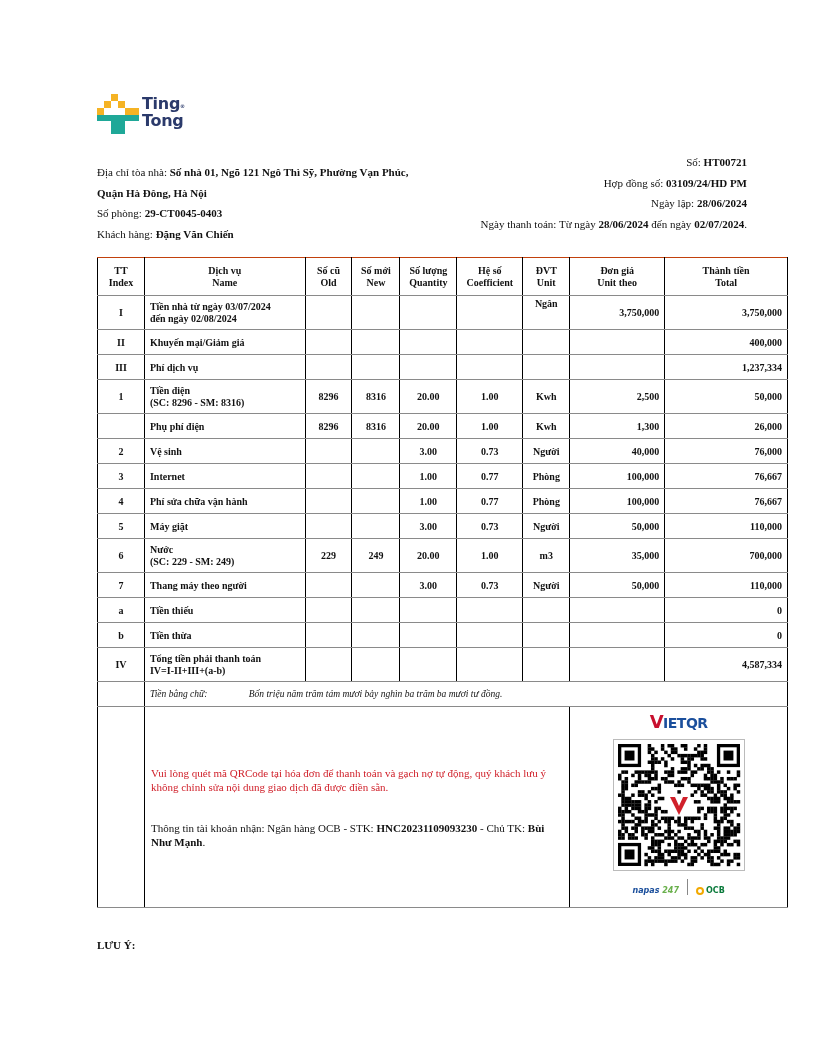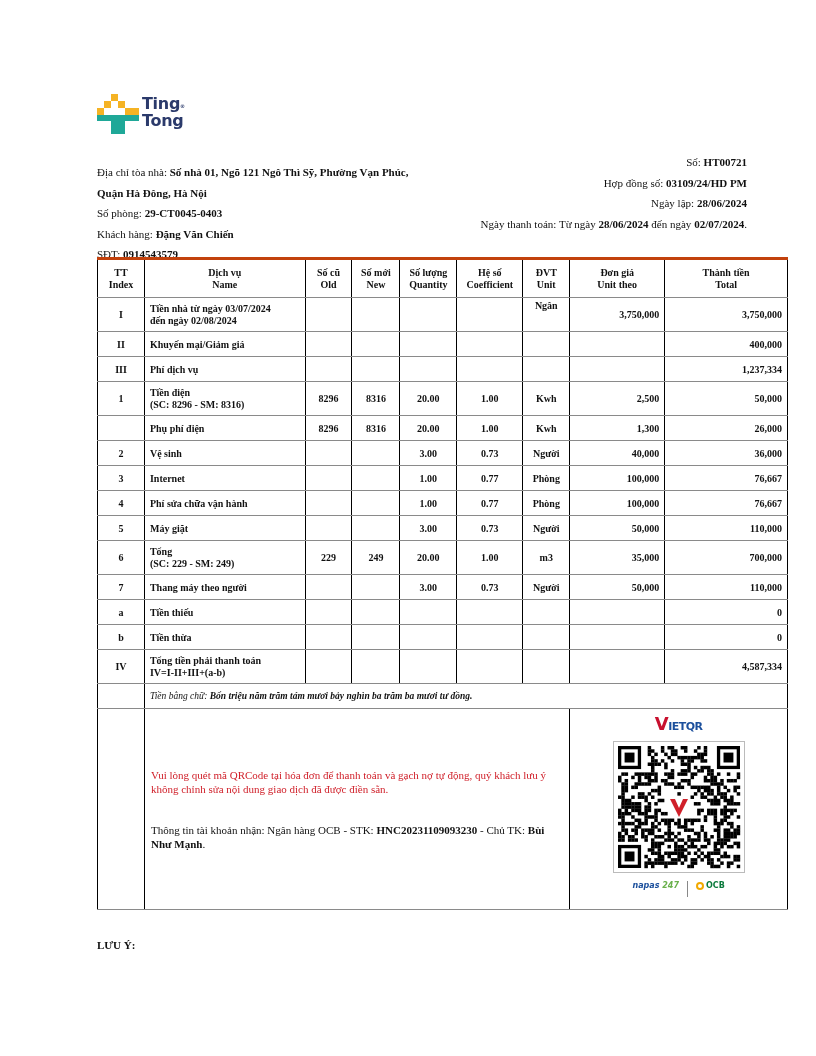--- a/index.html
+++ b/index.html
@@ -10,36 +10,36 @@
   .logo-text { position: absolute; left: 45px; top: 1px; font-family: "DejaVu Sans", sans-serif; font-weight: bold; color: #2b3a6b; font-size: 16px; line-height: 17px; letter-spacing: -0.3px; }
   .logo-text sup { font-size: 5px; vertical-align: top; position: relative; top: 3px; }
   .title { position: absolute; right: 48px; top: 2px; width: 330px; text-align: right; font-weight: bold; font-size: 16.5px; line-height: 19px; }
   .info { position: relative; height: 110px; font-size: 11px; }
   .info-left { position: absolute; left: 0; top: 6px; width: 320px; line-height: 20.5px; margin-top: 10px; }
   .info-right { position: absolute; right: 40px; top: 6px; width: 360px; text-align: right; line-height: 20.5px; }
   b { font-weight: bold; }
   table.inv { position: absolute; left: 0; top: 163px; width: 691px; border-collapse: collapse; font-size: 10px; }
   table.inv td, table.inv th { border-left: 1px solid #000; border-right: 1px solid #000; border-top: 1.5px solid #8a8a8a; border-bottom: 1.5px solid #8a8a8a; padding: 2px 5px; font-weight: bold; }
   table.inv th { text-align: center; height: 33px; font-size: 10px; line-height: 12px; }
-  table.inv tr.outer-top th { border-top: 3px solid #c2410c; }
+  table.inv tr.outer-top th { border-top: 1px solid #c2410c; }
   .c { text-align: center; }
   .r { text-align: right; }
   .l { text-align: left; }
   tr.h1 td { height: 20px; }
   tr.h2 td { height: 29px; line-height: 12px; }
   .words { font-style: italic; font-weight: normal !important; font-size: 9.5px; }
   .words .lbl { font-weight: normal; }
-  .words .val { font-weight: bold; }
+  .words .val { font-weight: normal; margin-left: 39px; }
   .pay-text { font-weight: normal !important; font-size: 11px; vertical-align: middle; line-height: 14px; }
   .red { color: #d0202a; margin-bottom: 27px; }
   .qr-cell { text-align: center; vertical-align: top; padding-top: 4px !important; }
   .vietqr { font-family: "DejaVu Sans", sans-serif; font-weight: bold; font-size: 18px; letter-spacing: -0.5px; color: #c8102e; height: 26px; }
-  .vietqr .rest { color: #1b4f9c; font-size: 11px; }
+  .vietqr .rest { color: #1b4f9c; font-size: 14px; }
   .qr-box { width: 130px; height: 130px; margin: 2px auto 0; border: 1px solid #bbb; position: relative; }
-  .bank-logos { margin-top: 8px; font-family: "DejaVu Sans", sans-serif; font-size: 8px; font-weight: bold; display: flex; justify-content: center; align-items: flex-start; gap: 8px; }
+  .bank-logos { margin-top: 8px; font-family: "DejaVu Sans", sans-serif; font-size: 8px; font-weight: bold; display: flex; justify-content: center; align-items: flex-end; gap: 8px; }
   .napas { color: #1b4f9c; font-style: italic; }
   .napas .n247 { color: #6ab04c; }
   .sep { width: 1px; height: 16px; background: #888; }
   .ocb { color: #0a7a3b; }
   .ocb .dot { display: inline-block; width: 8px; height: 8px; border-radius: 50%; border: 2px solid #f2a900; box-sizing: border-box; vertical-align: middle; margin-right: 2px; }
   .note { position: absolute; left: 0; top: 845px; font-weight: bold; font-size: 11px; }
 </style>
 </head>
 <body>
 
@@ -61,21 +61,20 @@
         <div>Tong</div>
       </div>
     </div>
   </div>
 
   <div class="info">
     <div class="info-left">
       <div><span>Địa chỉ tòa nhà: </span><b>Số nhà 01, Ngõ 121 Ngô Thì Sỹ, Phường Vạn Phúc, Quận Hà Đông, Hà Nội</b></div>
       <div><span>Số phòng: </span><b>29-CT0045-0403</b></div>
       <div><span>Khách hàng: </span><b>Đặng Văn Chiến</b></div>
-      <div><span>SĐT: </span><b>0914543579</b></div>
     </div>
     <div class="info-right">
       <div><span>Số: </span><b>HT00721</b></div>
       <div><span>Hợp đồng số: </span><b>03109/24/HD PM</b></div>
       <div><span>Ngày lập: </span><b>28/06/2024</b></div>
       <div><span>Ngày thanh toán: Từ ngày </span><b>28/06/2024</b><span> đến ngày </span><b>02/07/2024</b><span>.</span></div>
     </div>
   </div>
 
   <table class="inv">
@@ -202,21 +201,21 @@
           <td class="c">2</td>
           <td class="l">
             <div>Vệ sinh</div>
           </td>
           <td class="c"></td>
           <td class="c"></td>
           <td class="c">3.00</td>
           <td class="c">0.73</td>
           <td class="c">Người</td>
           <td class="r">40,000</td>
-          <td class="r">36,000</td>
+          <td class="r">76,000</td>
         </tr>
         <tr class="h1">
           <td class="c">3</td>
           <td class="l">
             <div>Internet</div>
           </td>
           <td class="c"></td>
           <td class="c"></td>
           <td class="c">1.00</td>
           <td class="c">0.77</td>
@@ -246,21 +245,21 @@
           <td class="c"></td>
           <td class="c">3.00</td>
           <td class="c">0.73</td>
           <td class="c">Người</td>
           <td class="r">50,000</td>
           <td class="r">110,000</td>
         </tr>
         <tr class="h2">
           <td class="c">6</td>
           <td class="l">
-            <div>Tổng</div>
+            <div>Nước</div>
             <div>(SC: 229 - SM: 249)</div>
           </td>
           <td class="c">229</td>
           <td class="c">249</td>
           <td class="c">20.00</td>
           <td class="c">1.00</td>
           <td class="c">m3</td>
           <td class="r">35,000</td>
           <td class="r">700,000</td>
         </tr>

